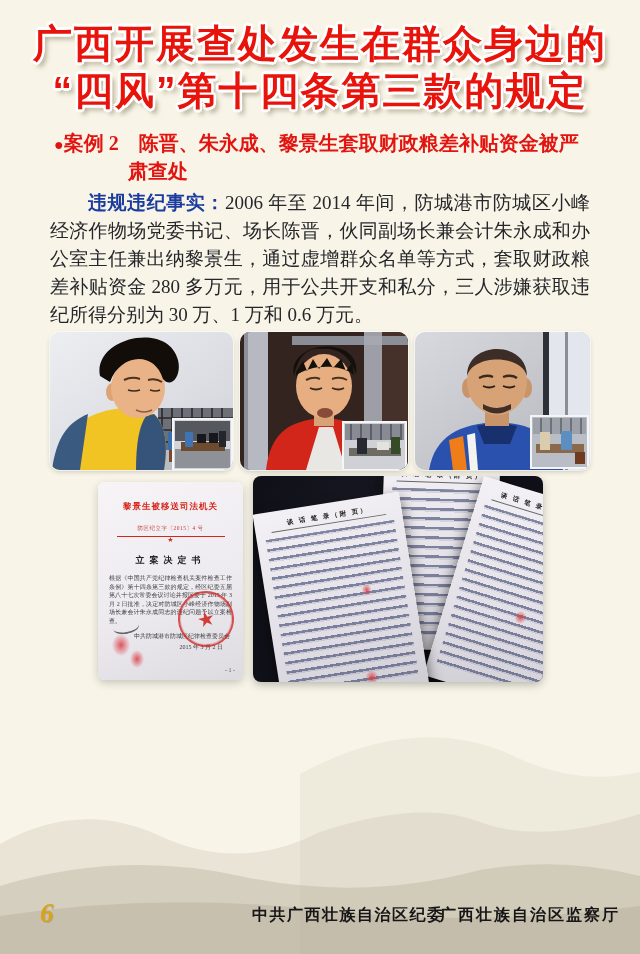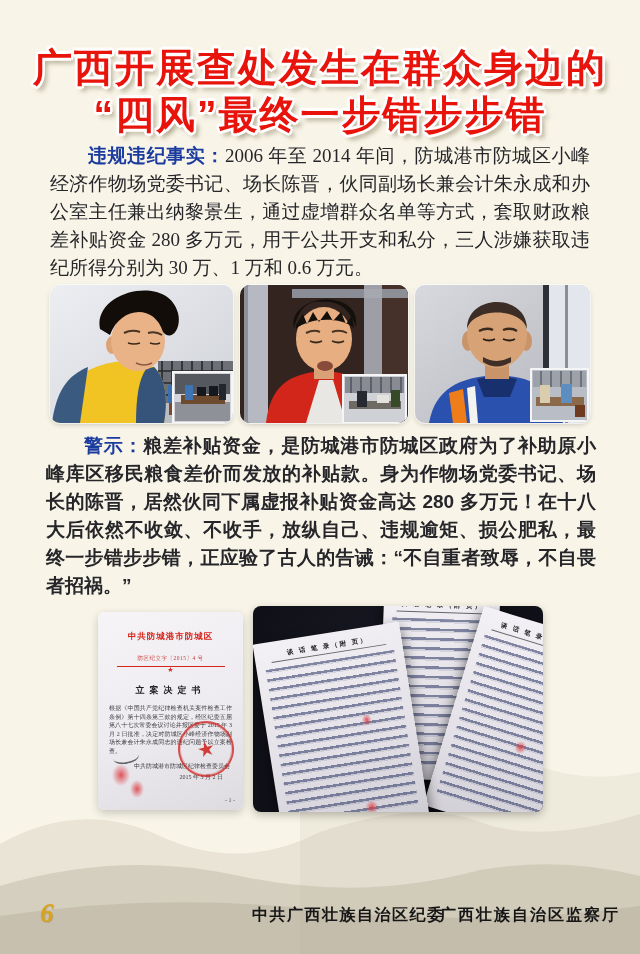--- a/index.html
+++ b/index.html
@@ -4,21 +4,21 @@
 <style>
   html,body{margin:0;padding:0;}
   body{width:640px;height:954px;position:relative;overflow:hidden;
        background:#f8f5e8;font-family:"Liberation Serif",serif;}
   .page{position:absolute;inset:0;}
 
   
   .mountains{position:absolute;left:0;bottom:0;pointer-events:none;}
 
   
-  .title{position:relative;padding-top:44px;text-align:center;
+  .title{position:relative;padding-top:20px;text-align:center;
          font-family:"Liberation Sans",sans-serif;font-weight:900;
          font-size:39px;line-height:47px;letter-spacing:2px;color:#e8130b;
          text-shadow:-2px -2px 0 #fff,2px -2px 0 #fff,-2px 2px 0 #fff,2px 2px 0 #fff,
                      0 -2.6px 0 #fff,0 2.6px 0 #fff,-2.6px 0 0 #fff,2.6px 0 0 #fff,
                      4px 5px 5px rgba(140,130,100,.75);}
 
   
   .case{margin:16px 48px 0 0;padding-left:128px;text-indent:-74px;
         font-size:20px;line-height:27px;font-weight:700;color:#e21410;
         font-family:"Liberation Serif",serif;}
@@ -100,23 +100,24 @@
 
   <svg class="mountains" width="640" height="300" viewBox="0 0 640 300">
     <path d="M300,120 Q420,55 520,105 Q580,132 640,118 L640,300 L300,300 Z" fill="#d9d3c3" opacity="0.32"></path>
     <path d="M0,190 Q80,145 160,182 T320,178 Q420,145 480,168 T640,160 L640,300 L0,300 Z" fill="#cfc9b8" opacity="0.38"></path>
     <path d="M0,232 Q120,196 240,222 T480,216 Q560,202 640,222 L640,300 L0,300 Z" fill="#b9b2a0" opacity="0.42"></path>
     <path d="M0,262 Q160,238 320,256 T640,252 L640,300 L0,300 Z" fill="#a89f8c" opacity="0.30"></path>
   </svg>
 
   <div class="title">
     <div>广西开展查处发生在群众身边的</div>
-    <div>“四风”最终一步错步步错</div>
-  </div>
-
+    <div>“四风”第十四条第三款的规定</div>
+  </div>
+
+  <div class="case"><span class="bullet">●</span><span>案例 2　陈晋、朱永成、黎景生套取财政粮差补贴资金被严肃查处</span></div>
 
   <p class="block facts"><span class="lbl">违规违纪事实：</span><span>2006 年至 2014 年间，防城港市防城区小峰经济作物场党委书记、场长陈晋，伙同副场长兼会计朱永成和办公室主任兼出纳黎景生，通过虚增群众名单等方式，套取财政粮差补贴资金 280 多万元，用于公共开支和私分，三人涉嫌获取违纪所得分别为 30 万、1 万和 0.6 万元。</span></p>
 
   <div class="photos">
 
     <div class="photo" style="width:183px" aria-label="suspect in yellow vest being questioned, interrogation inset photo">
       <svg width="183" height="138" viewBox="0 0 183 138">
         <defs>
             <linearGradient id="p1bg" x1="0" y1="0" x2="1" y2="1">
           <stop offset="0" stop-color="#edeef2"></stop>
@@ -222,26 +223,25 @@
           <rect x="5" y="28" width="48" height="9" fill="#8a6a4a"></rect>
           <rect x="9" y="16" width="10" height="18" fill="#d9cdae"></rect>
           <rect x="30" y="15" width="11" height="19" fill="#5c8fc0"></rect>
           <rect x="44" y="36" width="10" height="12" fill="#6e3a20"></rect>
         </g>
       </svg>
     </div>
   </div>
 
 
-  <p class="block warning"><span class="lbl">警示：</span><span>粮差补贴资金，是防城港市防城区政府为了补助原小峰库区移民粮食差价而发放的补贴款。身为作物场党委书记、场长的陈晋，居然伙同下属虚报补贴资金高达 280 多万元！在十八大后依然不收敛、不收手，放纵自己、违规逾矩、损公肥私，最终一步错步步错，正应验了古人的告诫：“不自重者致辱，不自畏者招祸。”</span></p>
 
   <div class="bottom">
 
     <div class="doc">
-      <div class="org1">中共防城港市防城区</div>
+      <div class="org1">黎景生被移送司法机关</div>
       <div class="docno">防区纪立字〔2015〕4 号</div>
       <div class="rule"></div>
       <div class="star">★</div>
       <div class="dtitle">立案决定书</div>
       <div class="dbody">根据《中国共产党纪律检查机关案件检查工作条例》第十四条第三款的规定，经区纪委五届第八十七次常委会议讨论并报区委于 2015 年 3 月 2 日批准，决定对防城区小峰经济作物场副场长兼会计朱永成同志的违纪问题予以立案检查。</div>
       <div class="signer">中共防城港市防城区纪律检查委员会</div>
       <div class="ddate">2015 年 3 月 2 日</div>
       <div class="seal">★</div>
       <div class="sig"></div>
       <div class="fp1"></div>

